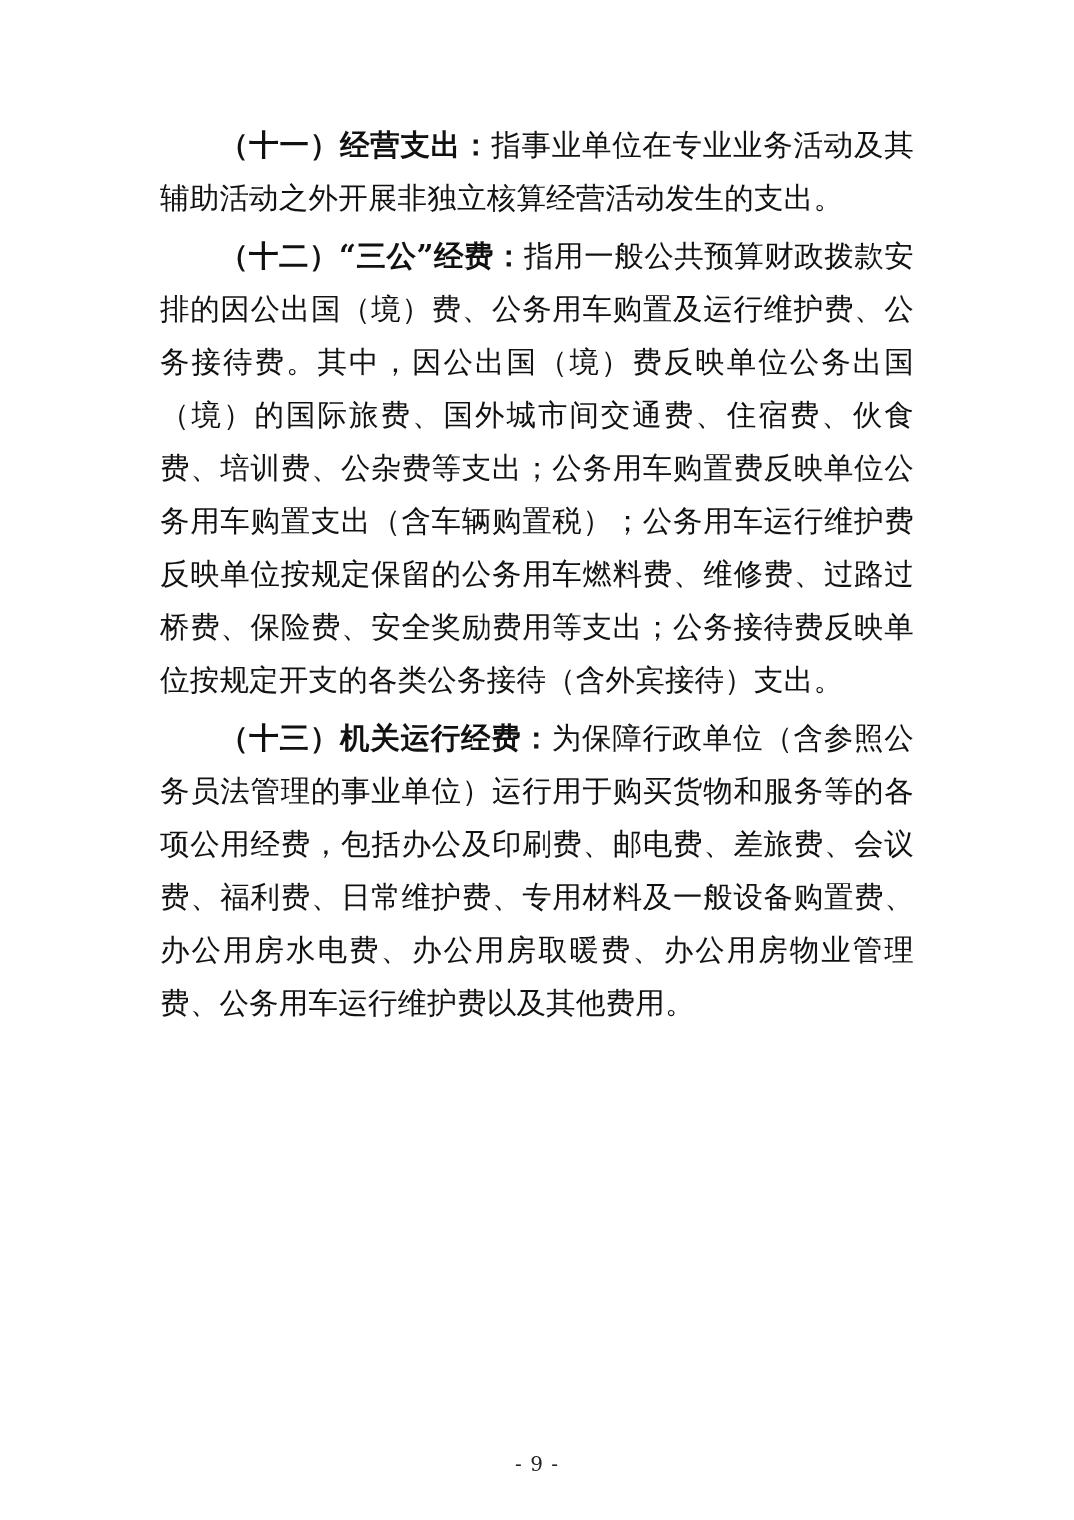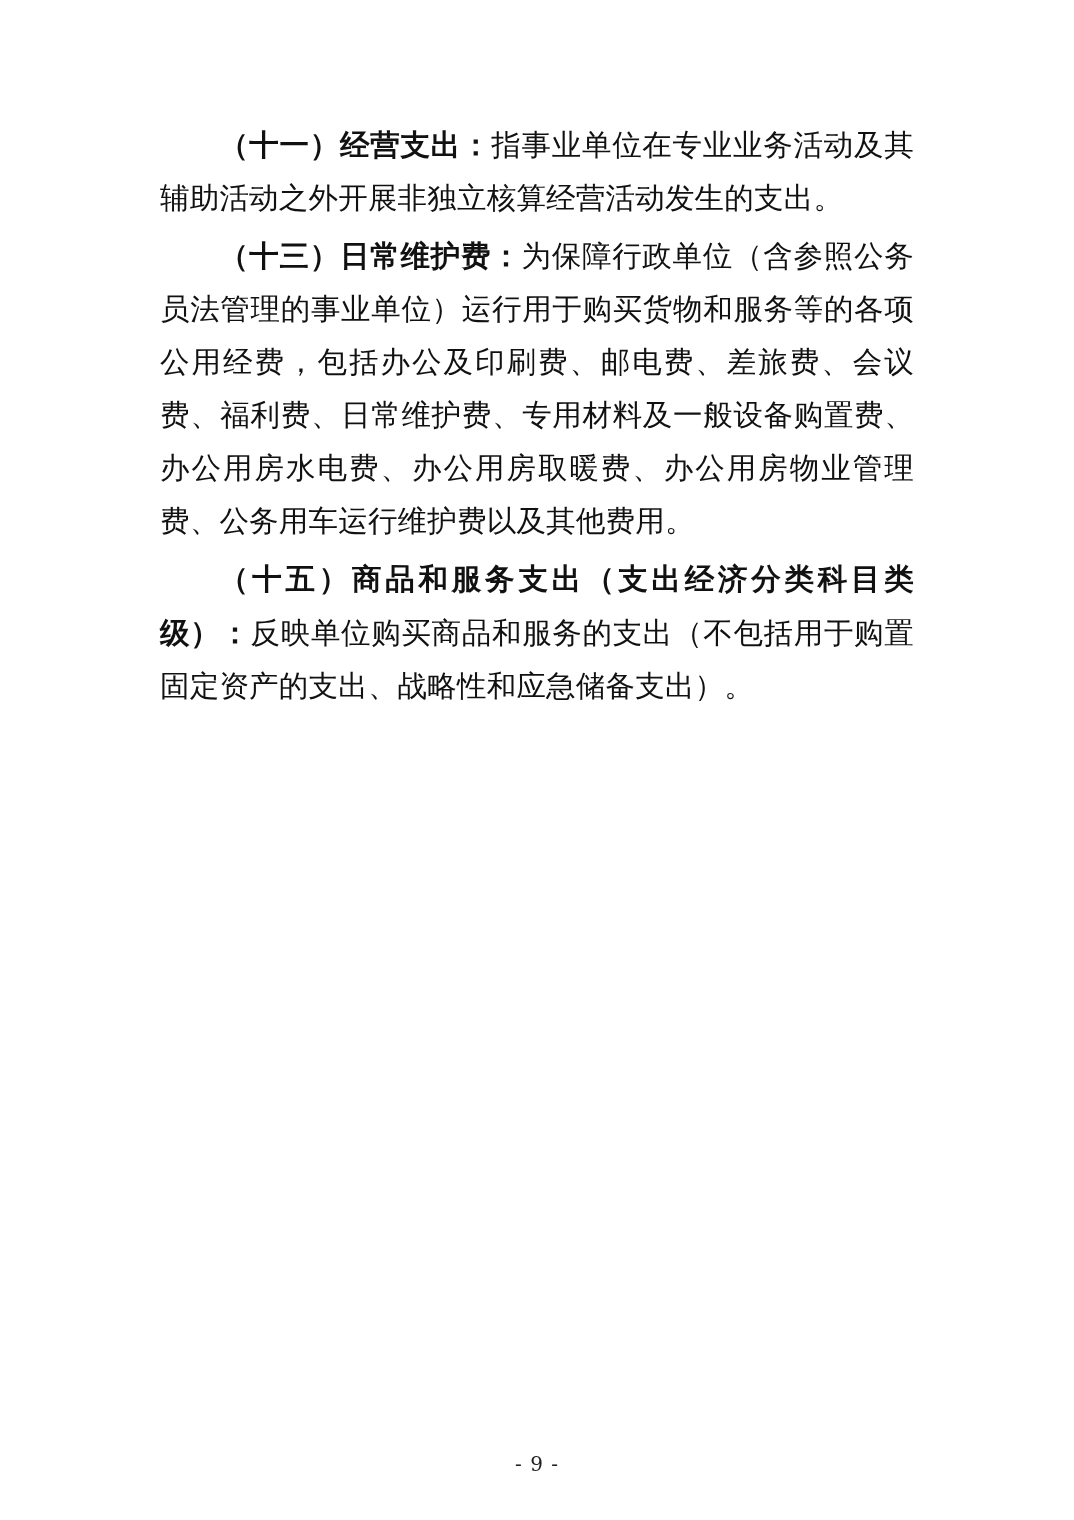--- a/index.html
+++ b/index.html
@@ -51,22 +51,22 @@
   }
 </style>
 </head>
 <body>
 
 <div class="page">
   <div class="body-text">
 
     <p class="para"><span class="bold">（十一）经营支出：</span><span>指事业单位在专业业务活动及其辅助活动之外开展非独立核算经营活动发生的支出。</span></p>
 
+    <p class="para"><span class="bold">（十二）“三公”经费：</span><span>指用一般公共预算财政拨款安排的因公出国（境）费、公务用车购置及运行维护费、公务接待费。其中，因公出国（境）费反映单位公务出国（境）的国际旅费、国外城市间交通费、住宿费、伙食费、培训费、公杂费等支出；公务用车购置费反映单位公务用车购置支出（含车辆购置税）；公务用车运行维护费反映单位按规定保留的公务用车燃料费、维修费、过路过桥费、保险费、安全奖励费用等支出；公务接待费反映单位按规定开支的各类公务接待（含外宾接待）支出。</span></p>
 
-    <p class="para"><span class="bold">（十三）日常维护费：</span><span>为保障行政单位（含参照公务员法管理的事业单位）运行用于购买货物和服务等的各项公用经费，包括办公及印刷费、邮电费、差旅费、会议费、福利费、日常维护费、专用材料及一般设备购置费、办公用房水电费、办公用房取暖费、办公用房物业管理费、公务用车运行维护费以及其他费用。</span></p>
+    <p class="para"><span class="bold">（十三）机关运行经费：</span><span>为保障行政单位（含参照公务员法管理的事业单位）运行用于购买货物和服务等的各项公用经费，包括办公及印刷费、邮电费、差旅费、会议费、福利费、日常维护费、专用材料及一般设备购置费、办公用房水电费、办公用房取暖费、办公用房物业管理费、公务用车运行维护费以及其他费用。</span></p>
 
 
-    <p class="para"><span class="bold">（十五）商品和服务支出（支出经济分类科目类级）：</span><span>反映单位购买商品和服务的支出（不包括用于购置固定资产的支出、战略性和应急储备支出）。</span></p>
 
   </div>
 </div>
 
 <div class="footer">- 9 -</div>
 
 </body></html>

